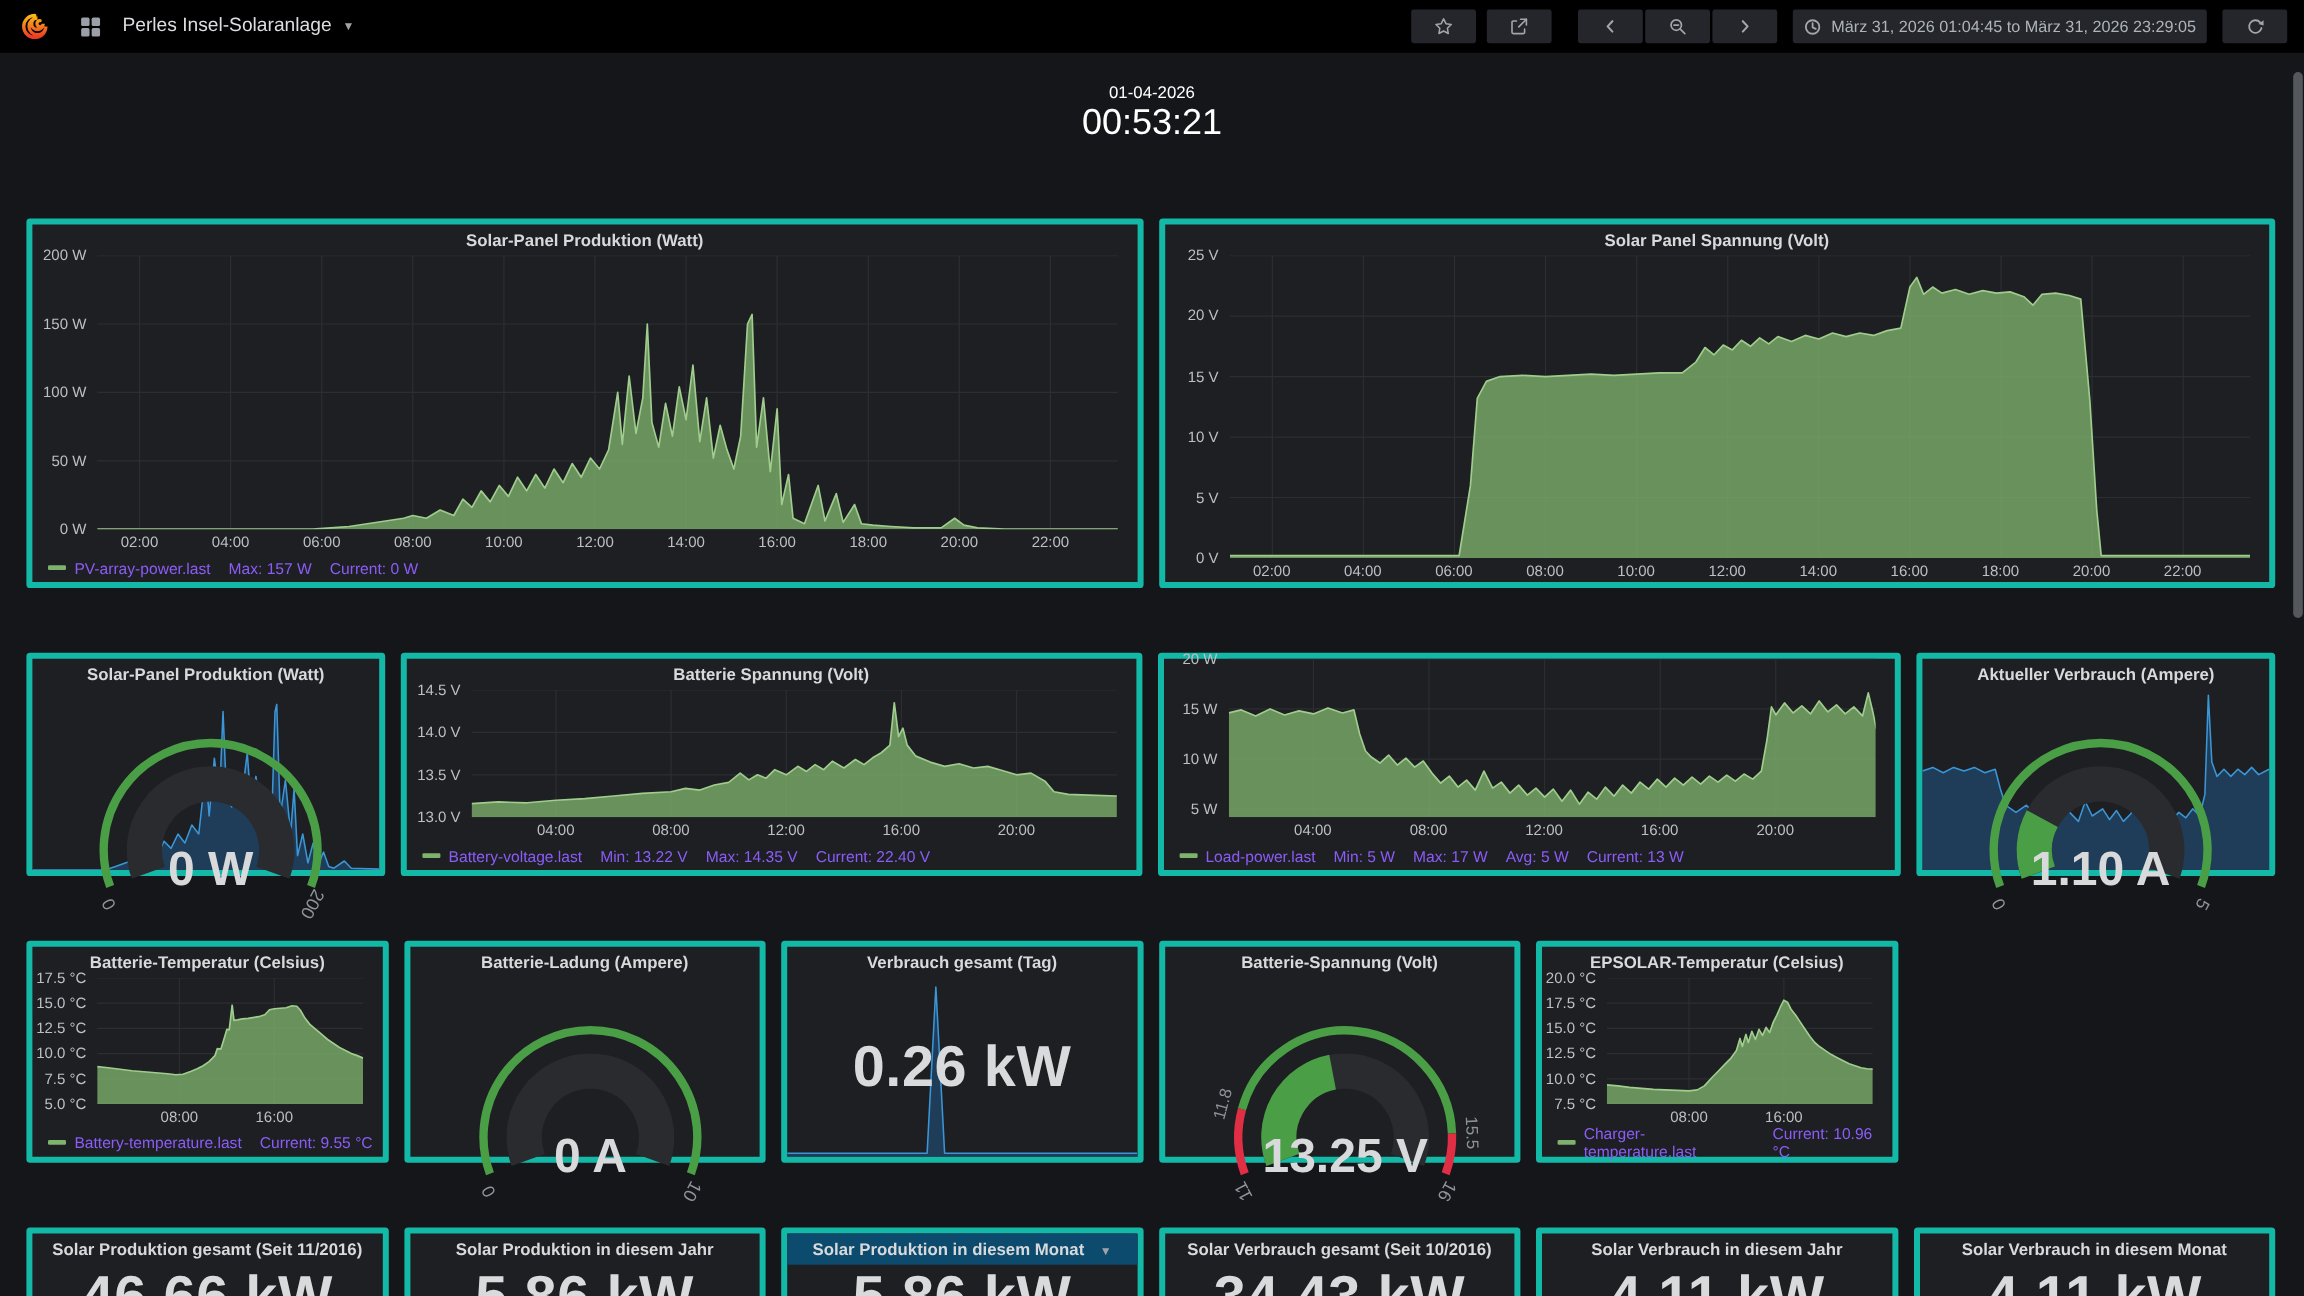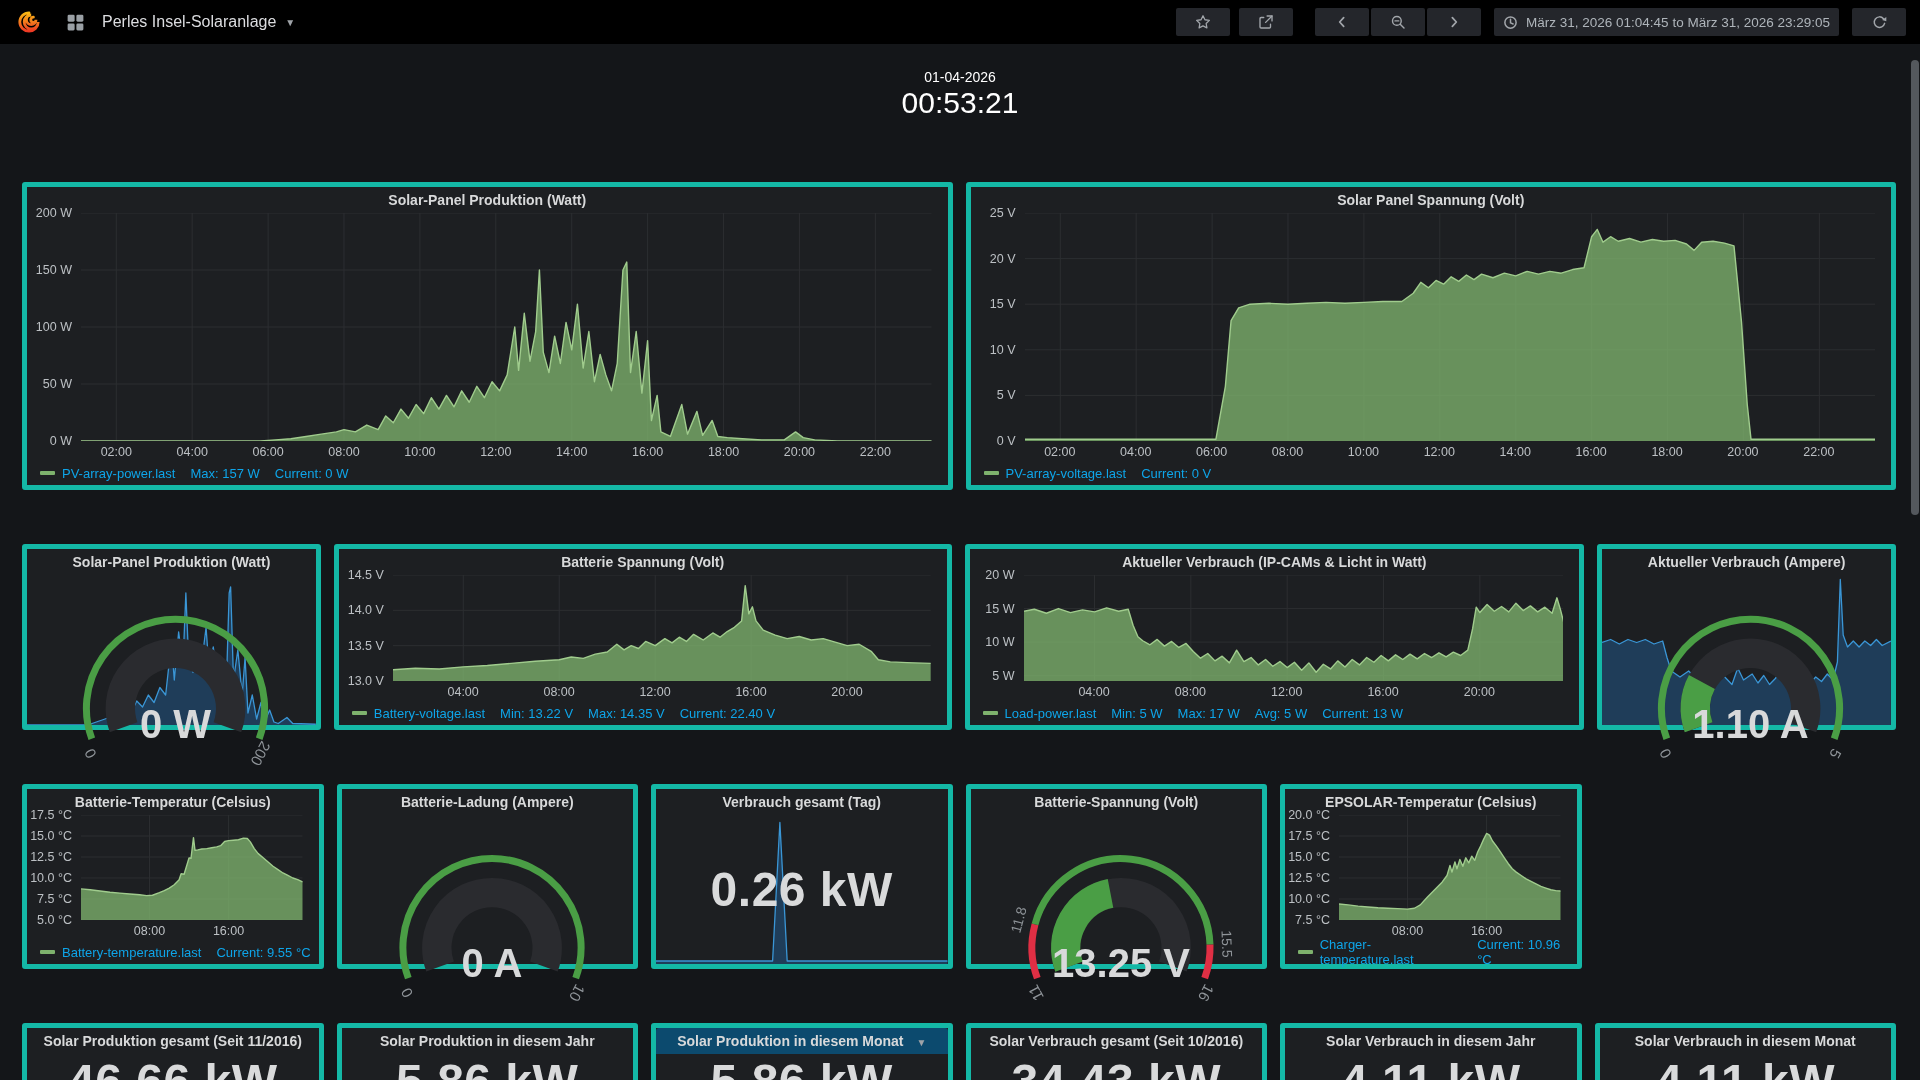--- a/index.html
+++ b/index.html
@@ -36,21 +36,21 @@
   .menu-open .panel-title{background:#0c4a6e;border-radius:3px 3px 0 0;}
   .title-caret{color:#9fa3a8;font-size:10px;margin-left:9px;}
   
   .chart-wrap{flex:1;display:grid;grid-template-columns:54px 1fr;grid-template-rows:1fr 20px;padding-right:16px;min-height:0;}
   .yaxis{position:relative;grid-row:1;grid-column:1;}
   .plot{position:relative;grid-row:1;grid-column:2;}
   .plotsvg{position:absolute;inset:0;width:100%;height:100%;}
   .xaxis{position:relative;grid-row:2;grid-column:2;}
   .ytick{position:absolute;right:9px;transform:translateY(-50%);font-size:12.5px;color:#bcc0c4;white-space:nowrap;}
   .xtick{position:absolute;top:4px;transform:translateX(-50%);font-size:12.5px;color:#bcc0c4;}
-  .legend{height:24px;flex:0 0 auto;display:flex;align-items:center;padding-left:13px;font-size:13px;color:#0ea5e9;}
+  .legend{height:24px;flex:0 0 auto;display:flex;align-items:center;padding-left:13px;font-size:13px;color:#8b5cf6;}
   .lg-swatch{display:inline-block;width:15px;height:4px;background:#7eb26d;border-radius:1px;margin-right:7px;}
   .lg-name{font-weight:400;cursor:pointer;}
   .lg-stat{margin-left:15px;}
   
   .gauge-body{flex:1;position:relative;min-height:0;}
   .sparksvg{position:absolute;inset:0;width:100%;height:100%;}
   .gaugesvg{position:absolute;inset:0;}
   .glabel{font-size:15px;fill:#8f9499;text-anchor:middle;}
   .gthlabel{font-size:14px;fill:#8f9499;text-anchor:middle;}
   .gvalue{font-size:40px;font-weight:700;fill:#d8d9da;text-anchor:middle;}
@@ -239,25 +239,20 @@
           <span class="xtick" style="left: 30.9237%;">08:00</span>
           <span class="xtick" style="left: 39.8483%;">10:00</span>
           <span class="xtick" style="left: 48.7729%;">12:00</span>
           <span class="xtick" style="left: 57.6975%;">14:00</span>
           <span class="xtick" style="left: 66.622%;">16:00</span>
           <span class="xtick" style="left: 75.5466%;">18:00</span>
           <span class="xtick" style="left: 84.4712%;">20:00</span>
           <span class="xtick" style="left: 93.3958%;">22:00</span>
         </div>
     </div>
-    <div class="legend">
-        <span class="lg-swatch" style="background: rgb(126, 178, 109);"></span>
-        <span class="lg-name">PV-array-voltage.last</span>
-        <span class="lg-stat">Current: 0 V</span>
-      </div>
   </div>
 </section>
 
 <section class="row row2">
   <div class="panel">
     <div class="panel-title">Solar-Panel Produktion (Watt)</div>
     <div class="gauge-body">
         <svg viewBox="0 0 100 100" preserveAspectRatio="none" class="sparksvg">
           <path d="M0.00 100 L0.00 100.00 L21.00 100.00 L24.00 98.00 L27.00 96.00 L30.00 94.00 L32.00 95.00 L34.00 90.00 L36.00 92.00 L38.00 84.00 L40.00 88.00 L42.00 80.00 L44.00 85.00 L46.00 75.00 L48.00 80.00 L50.00 45.00 L51.00 70.00 L52.50 38.00 L54.00 60.00 L55.00 12.00 L56.00 58.00 L57.50 65.00 L59.00 50.00 L60.50 58.00 L62.00 35.00 L63.00 62.00 L64.50 48.00 L66.00 70.00 L67.50 58.00 L69.00 75.00 L70.00 12.00 L70.50 8.00 L71.50 70.00 L73.00 50.00 L74.50 80.00 L75.50 55.00 L76.50 92.00 L78.00 80.00 L79.50 96.00 L81.00 85.00 L82.50 97.00 L84.00 90.00 L85.50 98.00 L87.00 99.00 L90.00 95.00 L92.00 99.00 L100.00 99.50 L100.00 100 Z" fill="rgba(36,97,158,0.45)" stroke="none"></path>
           <path d="M0.00 100.00 L21.00 100.00 L24.00 98.00 L27.00 96.00 L30.00 94.00 L32.00 95.00 L34.00 90.00 L36.00 92.00 L38.00 84.00 L40.00 88.00 L42.00 80.00 L44.00 85.00 L46.00 75.00 L48.00 80.00 L50.00 45.00 L51.00 70.00 L52.50 38.00 L54.00 60.00 L55.00 12.00 L56.00 58.00 L57.50 65.00 L59.00 50.00 L60.50 58.00 L62.00 35.00 L63.00 62.00 L64.50 48.00 L66.00 70.00 L67.50 58.00 L69.00 75.00 L70.00 12.00 L70.50 8.00 L71.50 70.00 L73.00 50.00 L74.50 80.00 L75.50 55.00 L76.50 92.00 L78.00 80.00 L79.50 96.00 L81.00 85.00 L82.50 97.00 L84.00 90.00 L85.50 98.00 L87.00 99.00 L90.00 95.00 L92.00 99.00 L100.00 99.50" fill="none" stroke="#3a96d6" stroke-width="1.3" vector-effect="non-scaling-stroke" stroke-linejoin="round"></path>
@@ -305,21 +300,20 @@
     </div>
     <div class="legend">
         <span class="lg-swatch" style="background: rgb(126, 178, 109);"></span>
         <span class="lg-name">Battery-voltage.last</span>
         <span class="lg-stat">Min: 13.22 V</span>
         <span class="lg-stat">Max: 14.35 V</span>
         <span class="lg-stat">Current: 22.40 V</span>
       </div>
   </div>
   <div class="panel">
-    <div class="panel-title">Aktueller Verbrauch (IP-CAMs &amp; Licht in Watt)</div>
     <div class="chart-wrap">
       <div class="yaxis">
           <span class="ytick" style="top: 94.9367%;">5 W</span>
           <span class="ytick" style="top: 63.2911%;">10 W</span>
           <span class="ytick" style="top: 31.6456%;">15 W</span>
           <span class="ytick" style="top: 0%;">20 W</span>
         </div>
       <div class="plot">
           <svg viewBox="0 0 100 100" preserveAspectRatio="none" class="plotsvg">
             <line x1="0" x2="100" y1="94.94" y2="94.94" stroke="#2c2e31" stroke-width="1" vector-effect="non-scaling-stroke"></line>

